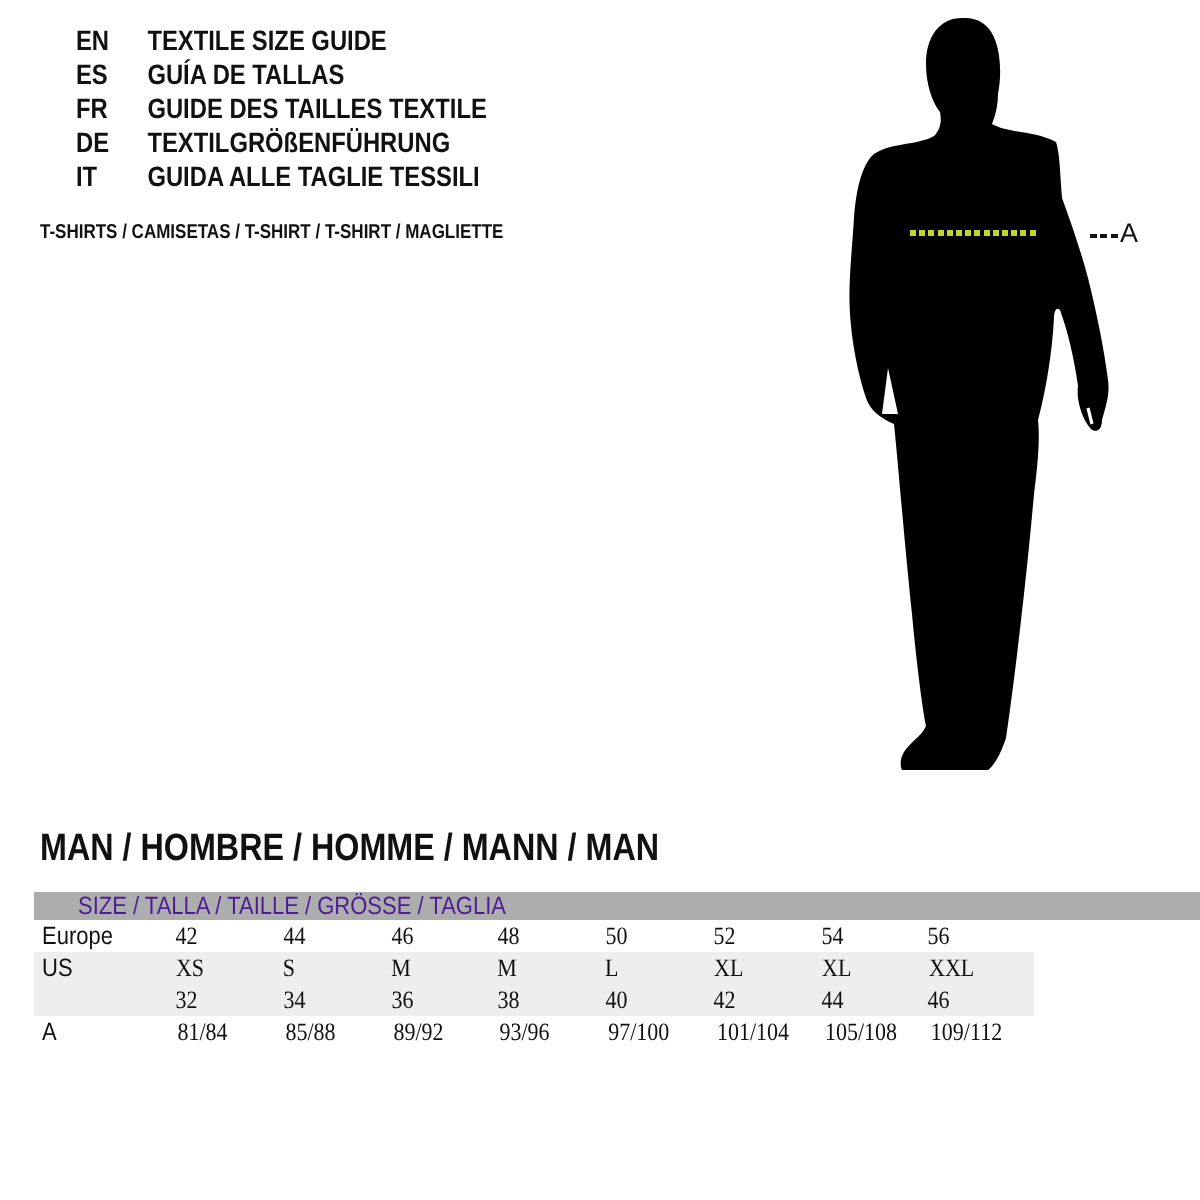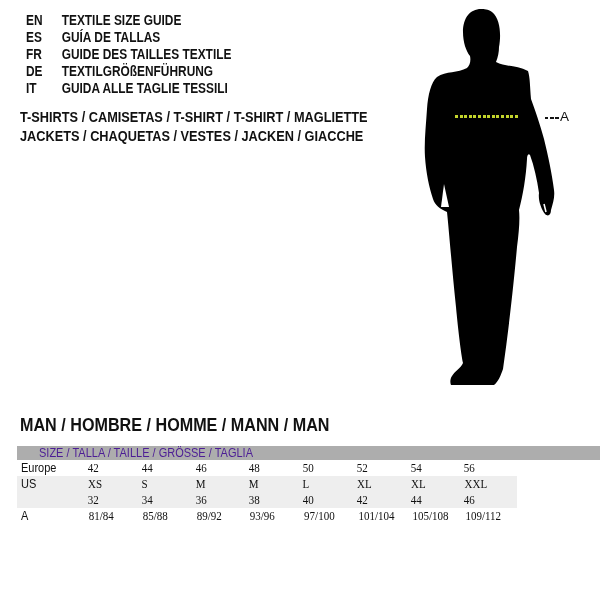--- a/index.html
+++ b/index.html
@@ -5,26 +5,26 @@
   html,body{margin:0;padding:0;background:#fff;}
   .canvas{
     position:relative;width:600px;height:600px;background:#ffffff;overflow:hidden;
     font-family:"Liberation Sans", sans-serif;color:#111;
   }
   .cond{display:inline-block;transform:scaleX(0.85);transform-origin:0 50%;white-space:nowrap;}
   .condc{display:inline-block;transform:scaleX(0.88);transform-origin:50% 50%;white-space:nowrap;}
   .condl{display:inline-block;transform:scaleX(0.88);transform-origin:0 50%;white-space:nowrap;}
 
   
-  .langs{position:absolute;left:26px;top:12px;}
+  .langs{position:absolute;left:38px;top:12px;}
   .lang-row{height:17px;line-height:17px;font-size:14px;font-weight:bold;display:flex;}
   .lang-row .code{width:42px;flex:none;}
 
   
-  .cats{position:absolute;left:20px;top:108px;font-size:15px;font-weight:bold;line-height:18.5px;}
+  .cats{position:absolute;left:20px;top:108px;font-size:10px;font-weight:bold;line-height:18.5px;}
 
   
   .figure{position:absolute;left:420px;top:7px;width:145px;height:382px;}
   .chest-line{
     position:absolute;left:455px;top:115px;width:64px;height:3px;
     background:repeating-linear-gradient(90deg,var(--measure_dots,#c3d42c) 0 3px,rgba(0,0,0,0) 3px 4.6px);
   }
   .a-dashes{
     position:absolute;left:545px;top:117px;width:14px;height:2px;
     background:repeating-linear-gradient(90deg,#141414 0 3.4px,rgba(0,0,0,0) 3.4px 5.2px);
@@ -72,21 +72,20 @@
       <span class="txt">TEXTILGRÖßENFÜHRUNG</span>
     </div>
     <div class="lang-row cond">
       <span class="code">IT</span>
       <span class="txt">GUIDA ALLE TAGLIE TESSILI</span>
     </div>
   </div>
 
   <div class="cats">
     <div><span class="cond">T-SHIRTS / CAMISETAS / T-SHIRT / T-SHIRT / MAGLIETTE</span></div>
-    <div><span class="cond">JACKETS / CHAQUETAS / VESTES / JACKEN / GIACCHE</span></div>
   </div>
 
   <svg class="figure" viewBox="0 0 145 382" xmlns="http://www.w3.org/2000/svg" aria-hidden="true">
     <path fill="#000000" d="
       M61 2
       C50 2 43 11 43 25
       C43 35 46 44 50 49
       C51 54 50 58 47 61
       C38 66 26 64 17 70
       C11 75 8 88 7 102

